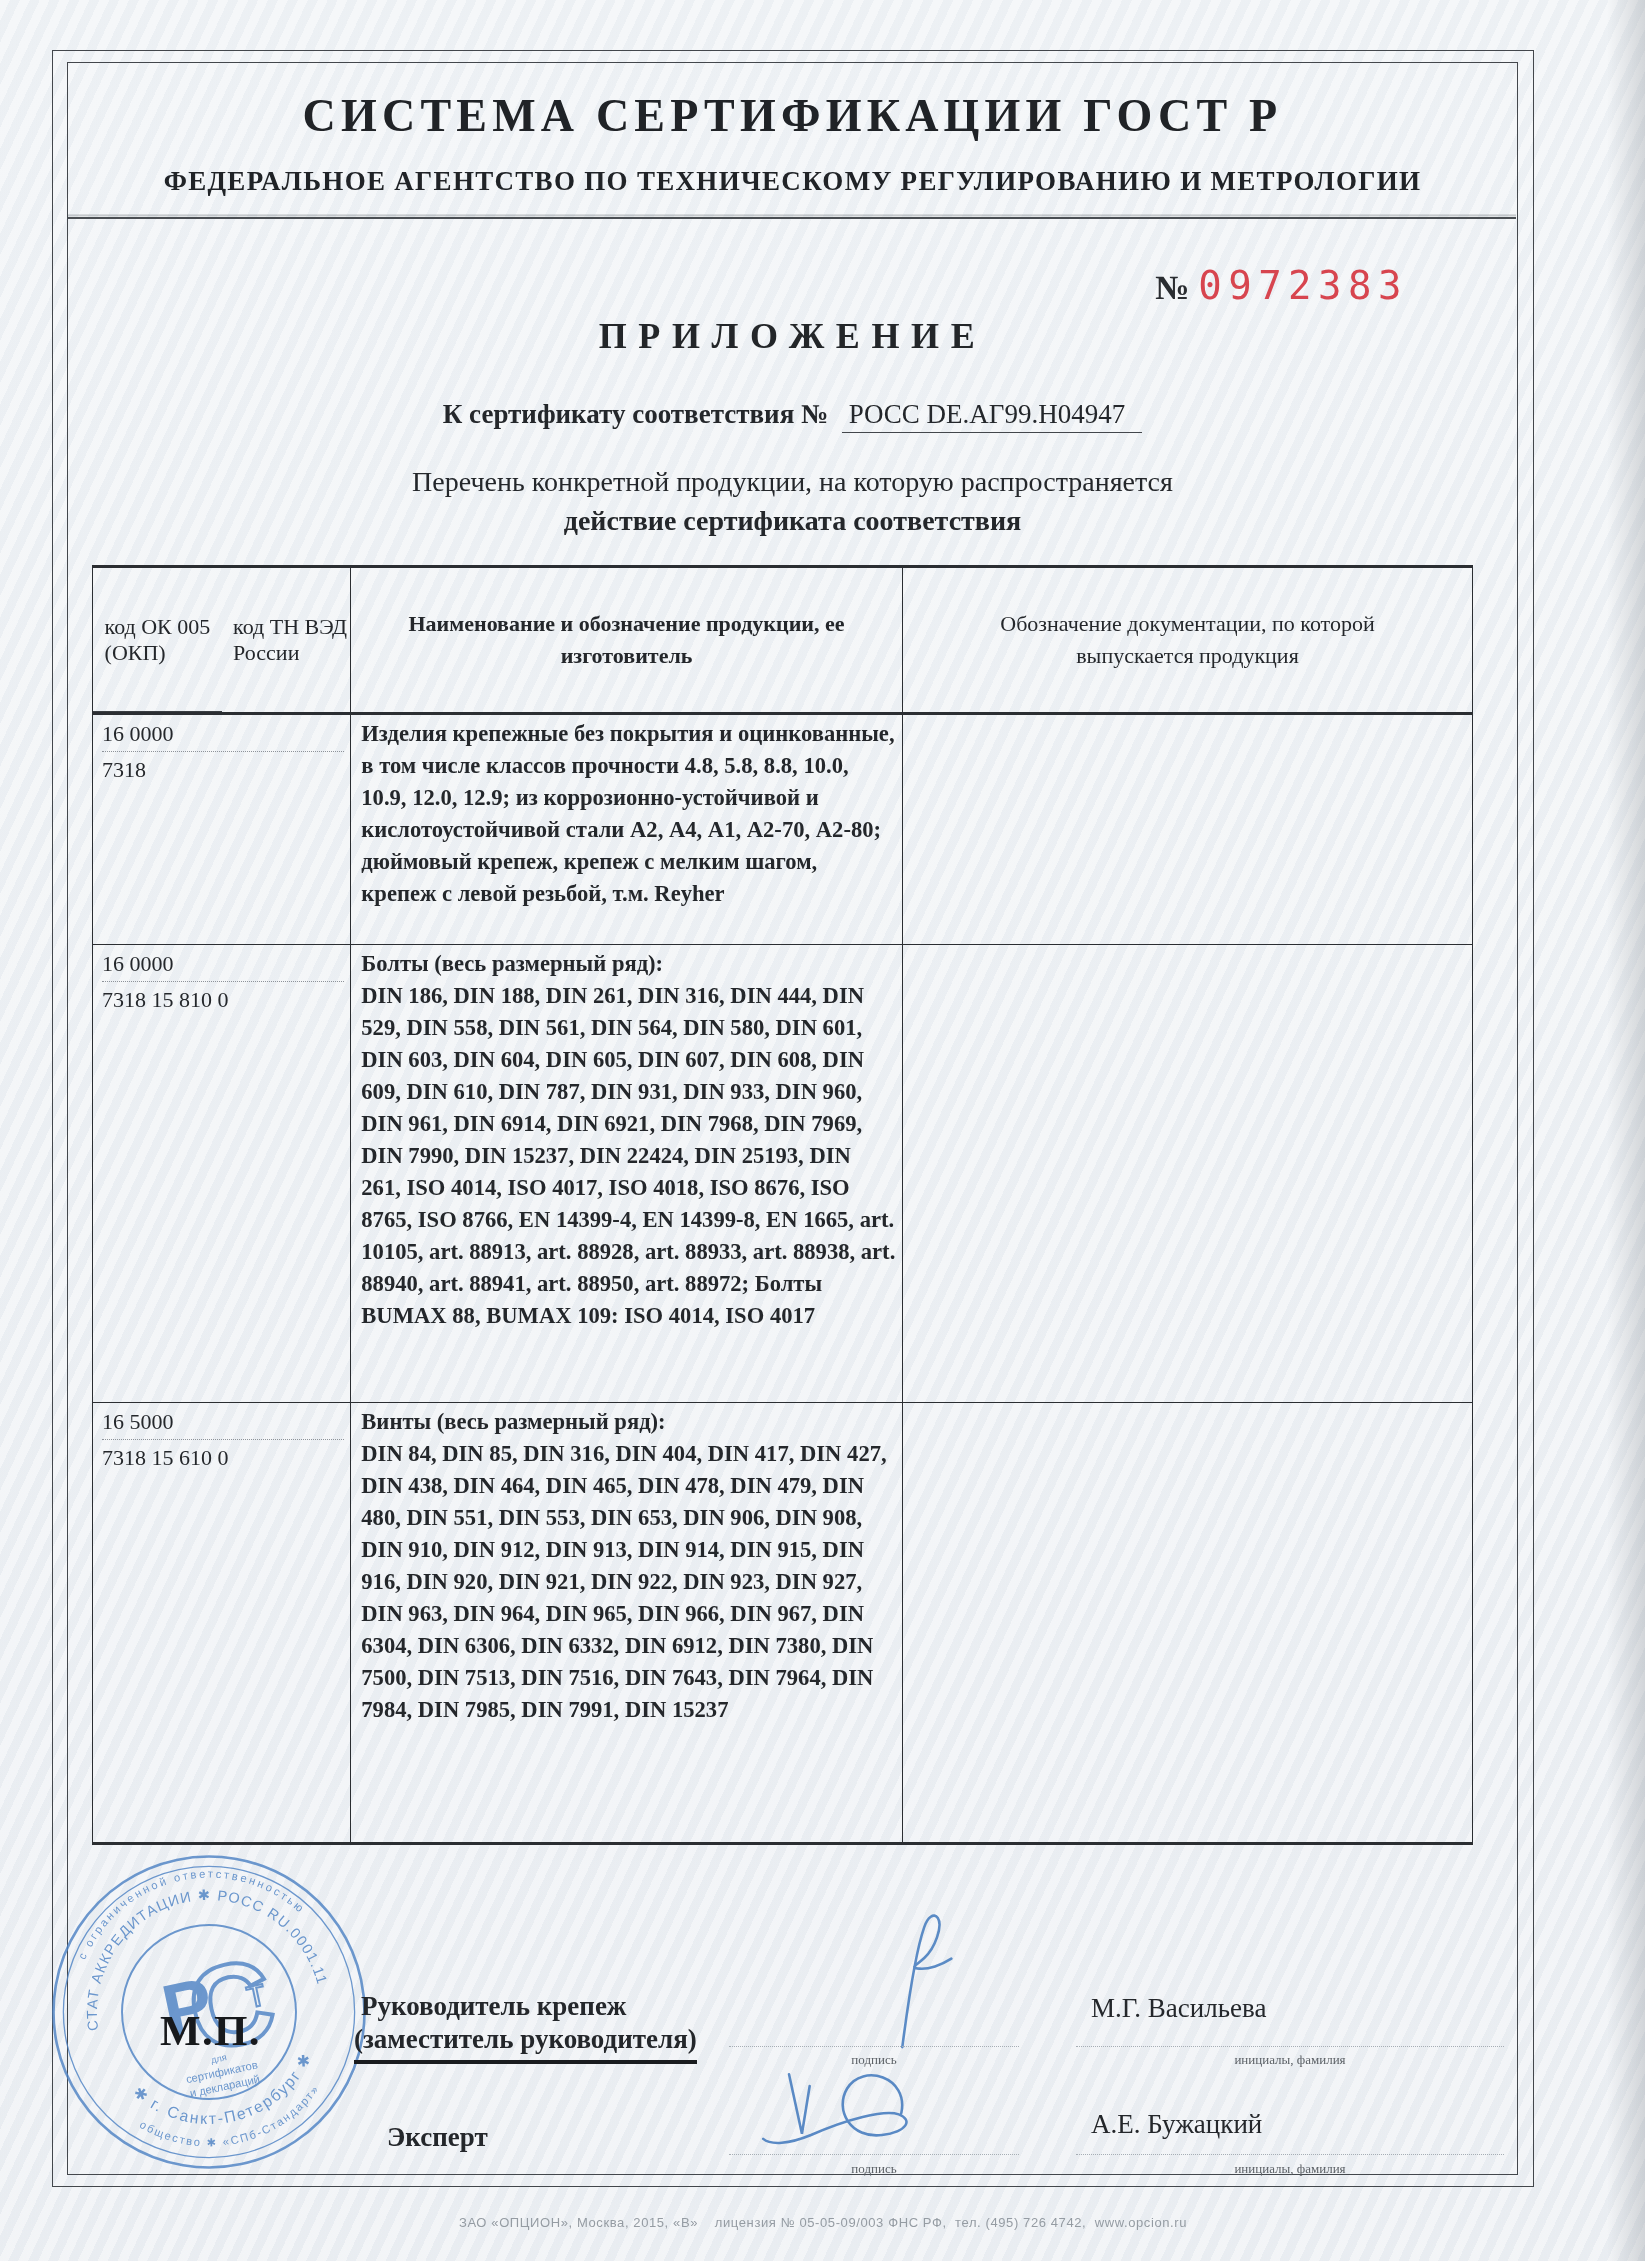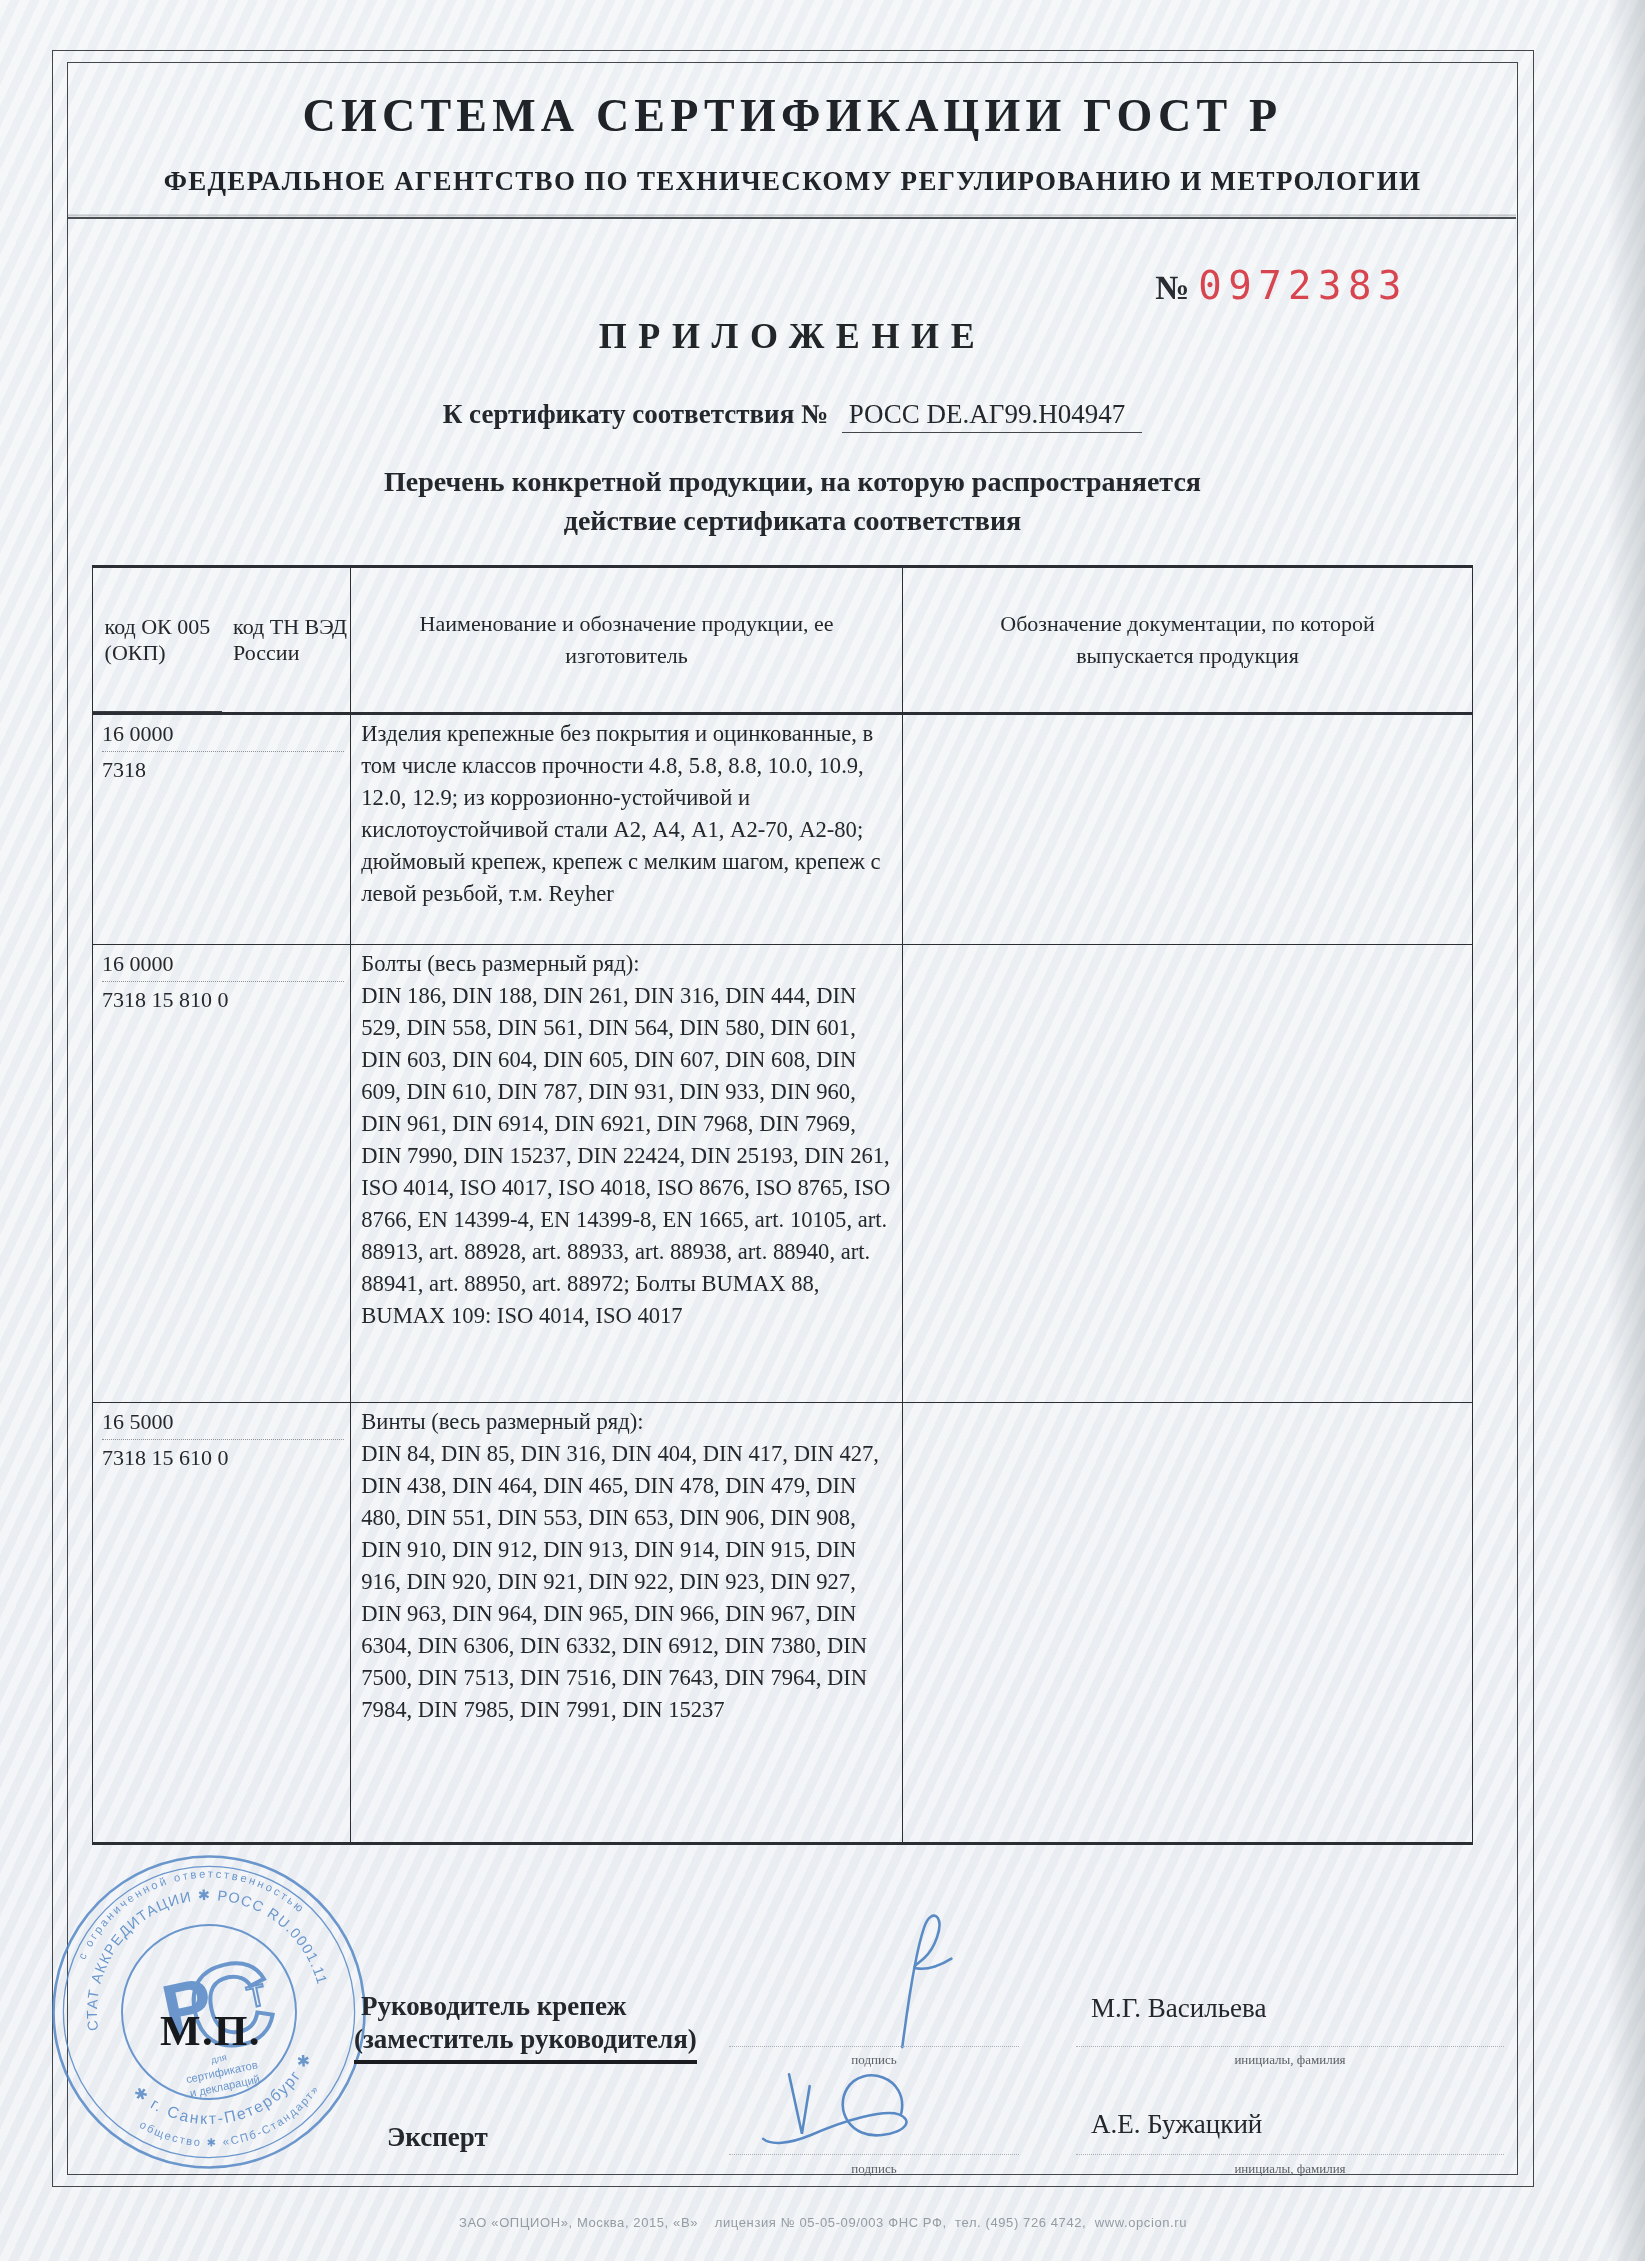--- a/index.html
+++ b/index.html
@@ -41,33 +41,33 @@
     font-family:"DejaVu Sans Mono",monospace;
     font-size:39px;color:#d7454f;letter-spacing:6.5px;margin-left:9px;
   }
 
   .appendix{top:315px;font-size:36px;font-weight:bold;letter-spacing:11.6px;color:#232629;}
 
   .cert-line{top:399px;font-size:27px;white-space:nowrap;}
   .cert-line .lbl{font-weight:600;}
   .cert-line .val{margin-left:14px;padding:0 17px 2.6px 6.5px;border-bottom:1.9px solid #43474c;}
 
-  .subtitle1{top:466px;font-size:28px;font-weight:bold;}
+  .subtitle1{top:466px;font-size:28px;font-weight:normal;}
   .subtitle2{top:505px;font-size:28px;font-weight:bold;}
 
   
   .prod-table{
     position:absolute;left:92px;top:565px;width:1381px;
     border:1.9px solid #2b2e32;border-top-width:3.9px;border-bottom-width:3.2px;
     box-sizing:border-box;
   }
   .t-row{display:flex;width:100%;box-sizing:border-box;}
   .t-head{height:147px;border-bottom:3.2px solid #2b2e32;}
   .t-c1{width:258px;box-sizing:border-box;border-right:1.3px solid #2b2e32;}
-  .t-c2{width:552px;box-sizing:border-box;border-right:1.3px solid #2b2e32;}
+  .t-c2{width:552px;box-sizing:border-box;border-right:1.3px solid #2b2e32;font-weight:bold;}
   .t-c3{flex:1;box-sizing:border-box;}
   .head-c1{display:flex;flex-direction:row;font-size:22px;}
   .head-c1 .h-top{flex:1;display:flex;align-items:center;padding-left:11.6px;border-bottom:1.3px solid #3a3e42;}
   .head-c1 .h-bot{flex:1;display:flex;align-items:center;padding-left:11.6px;}
   .head-mid{display:flex;align-items:center;justify-content:center;text-align:center;font-size:22px;padding:0 39px;line-height:1.45;}
   .data-row{border-bottom:1.9px solid #2b2e32;}
   .data-row:last-child{border-bottom:none;}
   .cell-codes{padding:3.9px 6.5px 0 9px;font-size:22px;line-height:1.35;}
   .code-top{display:block;border-bottom:1.9px dotted #8e939a;padding-bottom:2.6px;}
   .code-bottom{display:block;padding-top:2.6px;}

